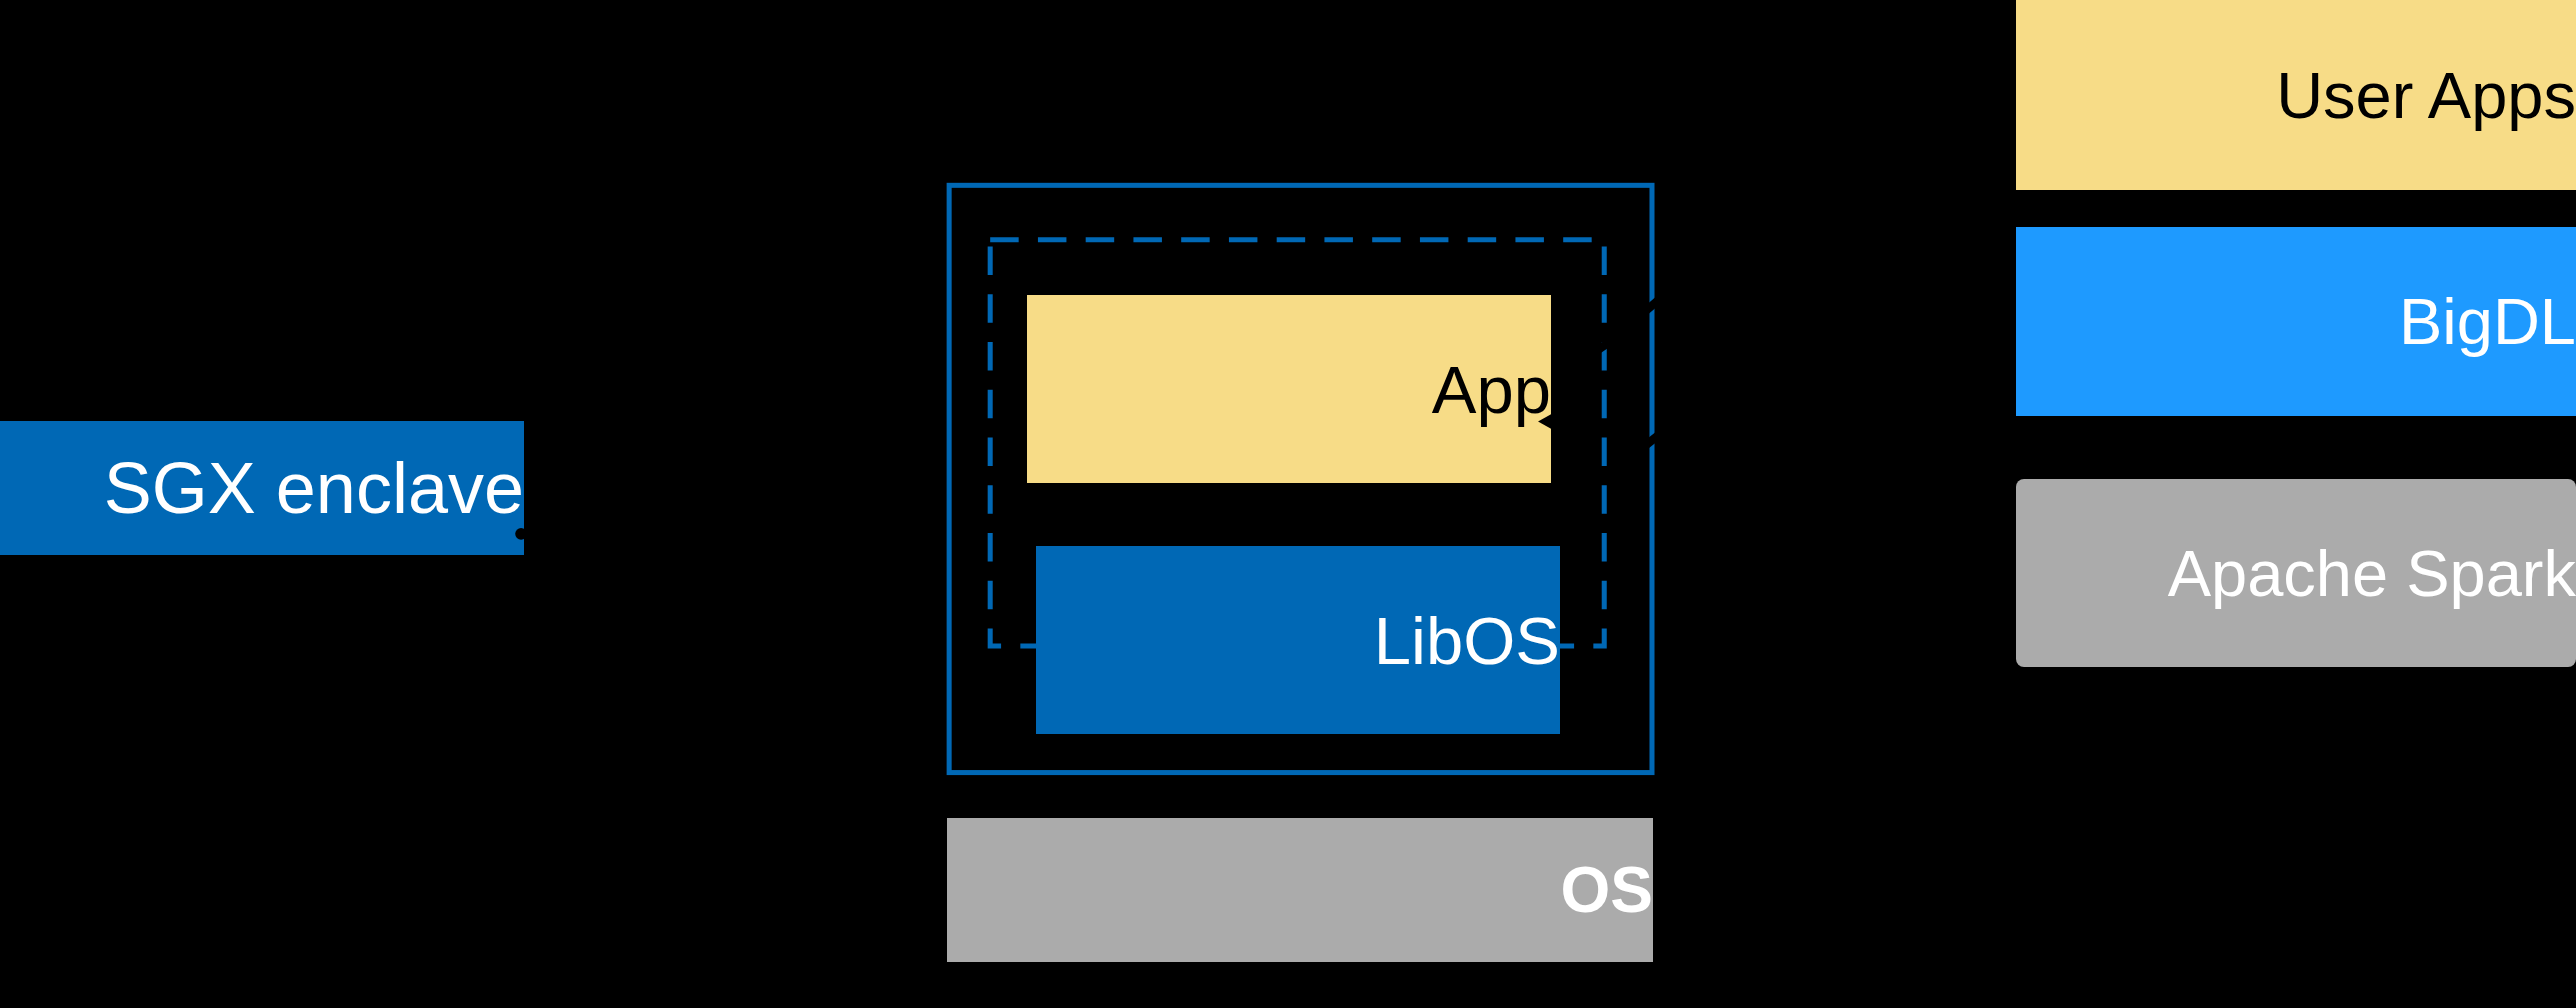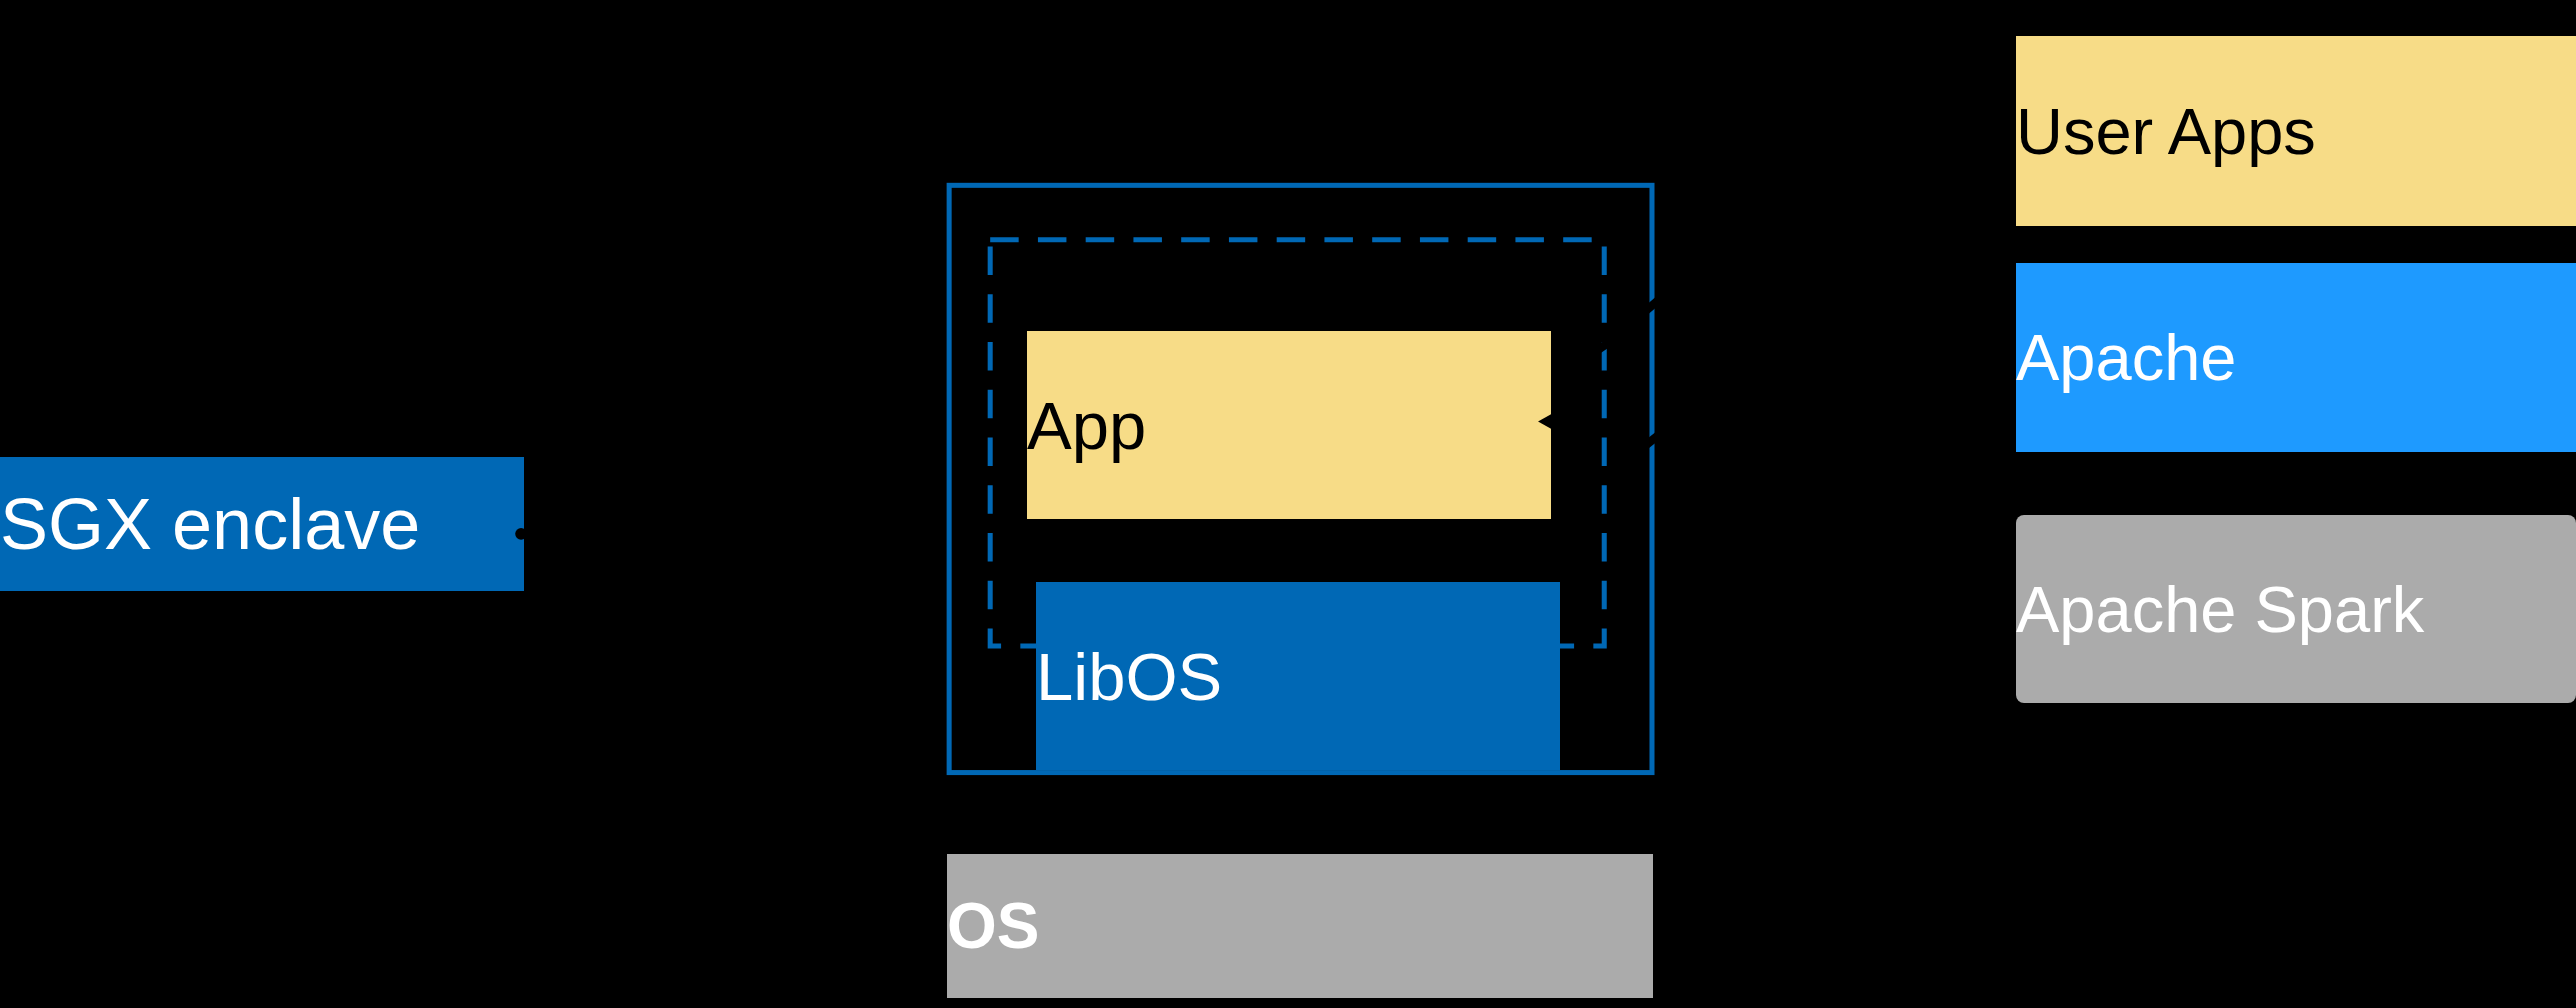--- a/index.html
+++ b/index.html
@@ -16,23 +16,22 @@
     height:1009px;
     background:var(--bg);
     overflow:hidden;
     font-family:"Liberation Sans", sans-serif;
   }
   svg.layer{position:absolute;left:0;top:0;}
   .box{
     position:absolute;
     display:flex;
     align-items:center;
-    justify-content:flex-start;
+    justify-content:flex-end;
     white-space:nowrap;
-    margin-top:36px;
   }
   .sgx-box     {left:0;     top:421px; width:524px; height:134px; background:var(--intel-blue); color:#fff; font-size:72px;}
   .app-box     {left:1027px;top:295px; width:524px; height:188px; background:var(--yellow);     color:#000; font-size:67px;}
   .libos-box   {left:1036px;top:546px; width:524px; height:188px; background:var(--intel-blue); color:#fff; font-size:67px;}
   .os-box      {left:947px;top:818px; width:706px; height:144px; background:var(--gray);       color:#fff; font-size:64px; font-weight:bold;}
   .userapps-box{left:2016px;top:0;     width:560px; height:190px; background:var(--yellow);     color:#000; font-size:65px;}
   .bigdl-box   {left:2016px;top:227px; width:560px; height:189px; background:var(--bright-blue);color:#fff; font-size:65px;}
   .spark-box   {left:2016px;top:479px; width:560px; height:188px; background:var(--gray);       color:#fff; font-size:65px;border-radius:8px;}
   .boundary{fill:none;stroke-width:6px;}
   .mark{stroke:#000;stroke-width:10px;stroke-linecap:butt;}
@@ -62,21 +61,21 @@
 
   <div class="box os-box">
     <span>OS</span>
   </div>
 
   <div class="box userapps-box">
     <span>User Apps</span>
   </div>
 
   <div class="box bigdl-box">
-    <span>Apache</span>
+    <span>BigDL</span>
   </div>
 
   <div class="box spark-box">
     <span>Apache Spark</span>
   </div>
 
   <svg class="layer" width="2576" height="1009" viewBox="0 0 3075 1204">
     <line class="mark" x1="1956" y1="378" x2="1994" y2="346"></line>
     <line class="mark" x1="1898" y1="424" x2="1936" y2="398"></line>
     <line class="mark" x1="1956" y1="538" x2="1994" y2="508"></line>

